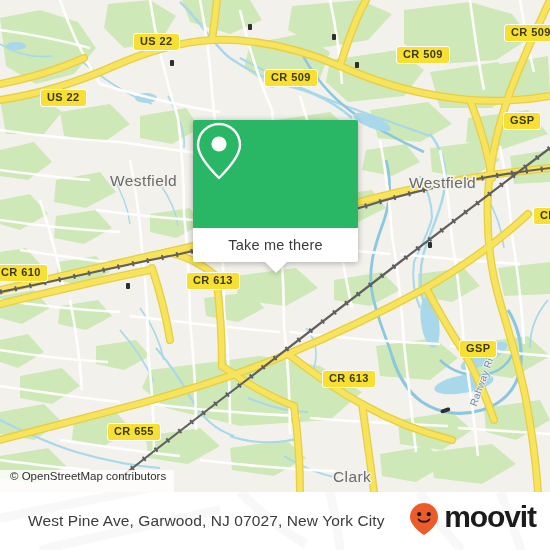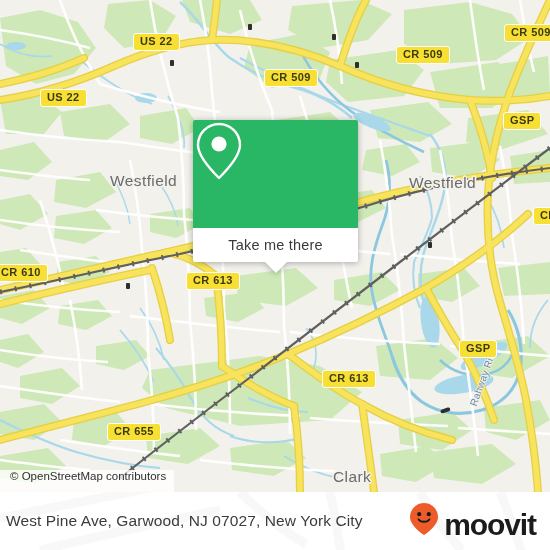--- a/index.html
+++ b/index.html
@@ -98,27 +98,27 @@
     background:#ffffff;overflow:hidden;
     border-top:0;
   }
   .footer-ghost{
     position:absolute;left:0;top:-492px;width:550px;height:550px;
     opacity:.055;
   }
   .footer-inner{
     position:relative;width:550px;height:58px;
     display:flex;align-items:center;justify-content:space-between;
-    padding:0 14px 0 6px;box-sizing:border-box;
+    padding:0 14px 0 28px;box-sizing:border-box;
   }
   .footer-addr{
     color:#3c3c3c;font-size:15.5px;letter-spacing:.1px;white-space:nowrap;
     font-family:"Liberation Sans", sans-serif;
   }
-  .brand{display:flex;align-items:flex-end;gap:5px;}
+  .brand{display:flex;align-items:flex-start;gap:5px;}
   .brand-word{
     color:#1b1b1b;font-size:30px;font-weight:bold;letter-spacing:-1.1px;
     line-height:30px;font-family:"Liberation Sans", sans-serif;
   }
 </style>
 </head>
 <body>
 
 <div id="app">
 

